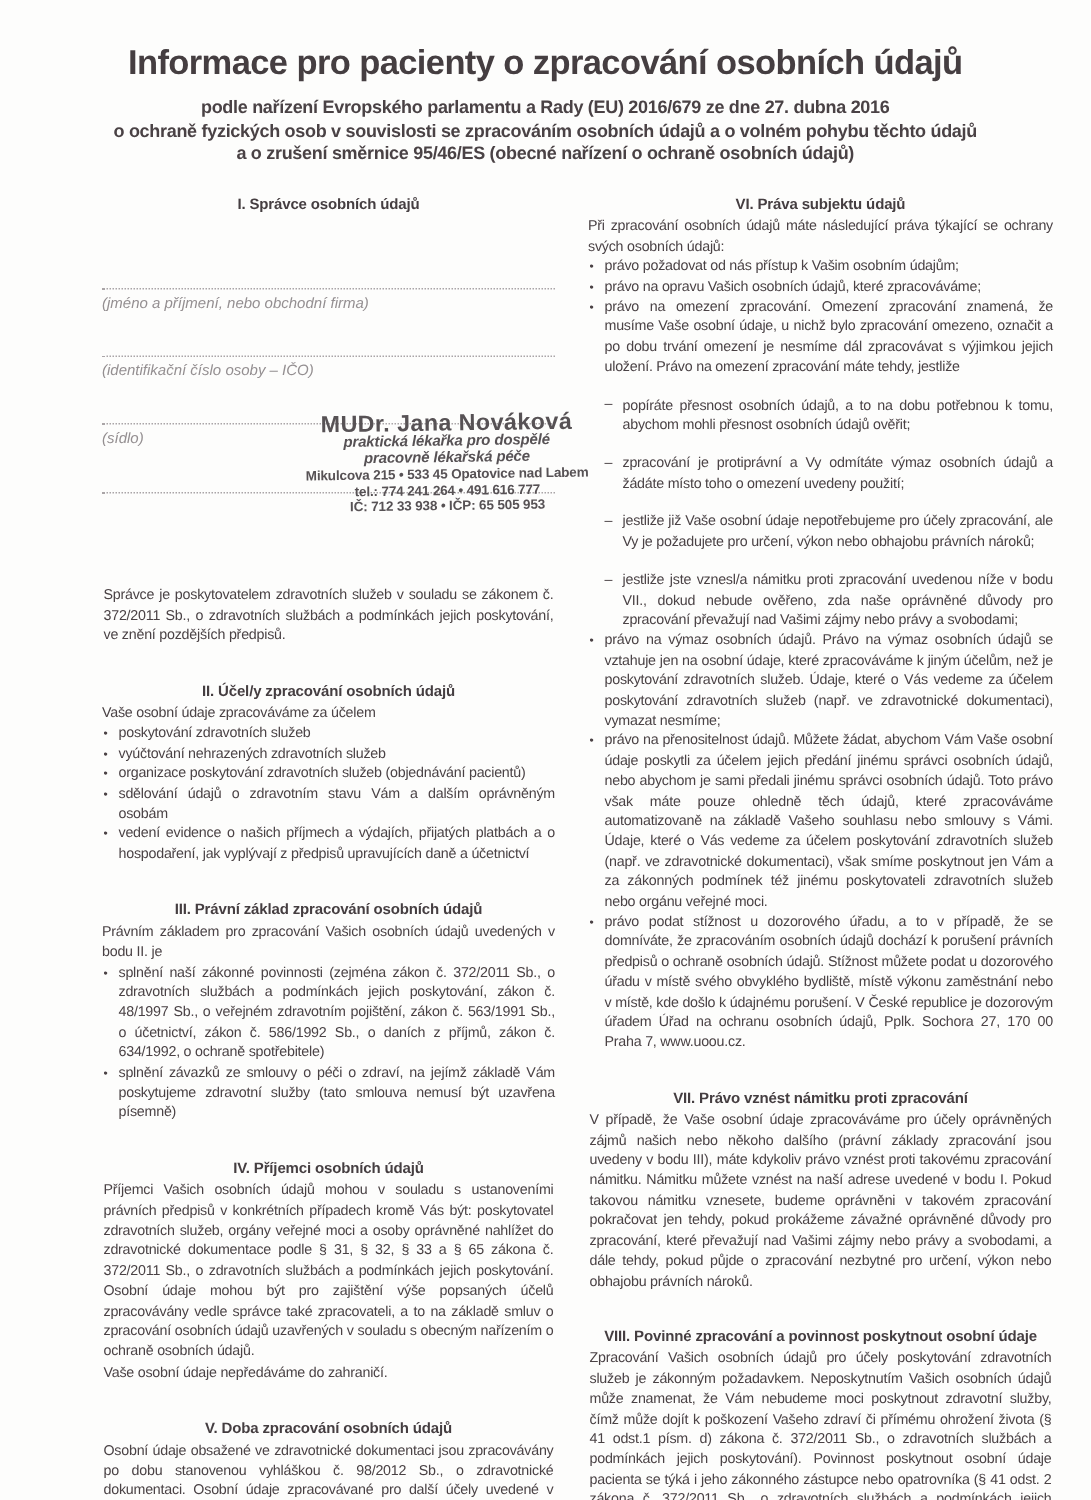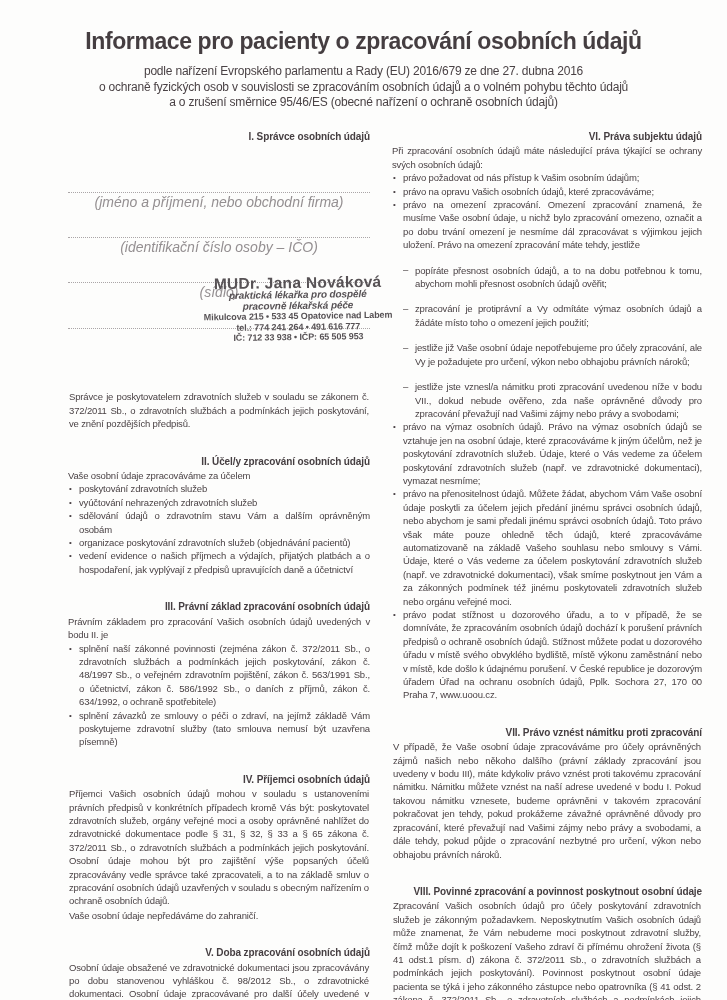--- a/index.html
+++ b/index.html
@@ -11,34 +11,34 @@
     font-family:"Liberation Sans","DejaVu Sans",sans-serif;
     color:#4a4245;
   }
   
   .doc-header{position:absolute;top:28px;left:0;width:727px;text-align:center;}
   .doc-title{
     font-size:23px;font-weight:bold;letter-spacing:-0.4px;
     color:#453e41;margin:0 0 9px 0;
   }
   .doc-sub{
-    font-size:12px;font-weight:normal;color:#4a4245;
+    font-size:12px;font-weight:bold;color:#4a4245;
     line-height:15.5px;letter-spacing:-0.2px;margin:0;
   }
   
   .col{
     position:absolute;top:130px;
     font-size:9.5px;line-height:13.4px;letter-spacing:-0.15px;
     text-align:justify;
   }
   .col-left{left:68px;width:302px;}
   .col-right{left:392px;width:310px;}
   .sec-heading{
     font-weight:bold;font-size:10px;color:#453e41;
-    margin:24px 0 1px 0;text-align:right;letter-spacing:-0.1px;
+    margin:24px 0 1px 0;text-align:center;letter-spacing:-0.1px;
   }
   .sec-heading.first{margin-top:0;}
   p.para{margin:1px;}
   .intro{margin:0;}
   
   .bullet{position:relative;padding-left:11px;margin:0;}
   .bullet::before{
     content:"•";position:absolute;left:1px;top:0;
     font-size:8px;color:#4a4245;
   }
@@ -50,22 +50,22 @@
   .form-area{position:relative;height:198px;}
   .dotline{
     border-bottom:1.6px dotted #aaa5a7;
     height:1px;width:100%;
   }
   .dl1{margin-top:48px;}
   .dl2{margin-top:26px;}
   .dl3{margin-top:27px;}
   .dl4{margin-top:27px;}
   .field-label{
-    font-size:14px;font-style:italic;color:#948f91;
-    letter-spacing:0;margin-top:3px;text-align:center;
+    font-size:10px;font-style:italic;color:#948f91;
+    letter-spacing:0;margin-top:3px;text-align:left;
   }
   
   .stamp{
     position:absolute;top:84px;left:122px;width:216px;
     text-align:center;color:#575255;
     transform:rotate(-0.8deg);
     line-height:11px;letter-spacing:-0.1px;text-align:center;
   }
   .stamp-name{font-size:15.5px;font-weight:bold;letter-spacing:0.3px;line-height:15px;}
   .stamp-it{font-size:10px;font-weight:bold;font-style:italic;line-height:10.5px;}
@@ -111,22 +111,22 @@
       </div>
 
       <p class="para">Správce je poskytovatelem zdravotních služeb v souladu se zákonem č. 372/2011 Sb., o zdravotních službách a podmínkách jejich poskytování, ve znění pozdějších předpisů.</p>
     </div>
 
     <div>
       <div class="sec-heading">II. Účel/y zpracování osobních údajů</div>
       <p class="intro">Vaše osobní údaje zpracováváme za účelem</p>
       <div class="bullet">poskytování zdravotních služeb</div>
       <div class="bullet">vyúčtování nehrazených zdravotních služeb</div>
+      <div class="bullet">organizace poskytování zdravotních služeb (objednávání pacientů)</div>
       <div class="bullet">sdělování údajů o zdravotním stavu Vám a dalším oprávněným osobám</div>
-      <div class="bullet">organizace poskytování zdravotních služeb (objednávání pacientů)</div>
       <div class="bullet">vedení evidence o našich příjmech a výdajích, přijatých platbách a o hospodaření, jak vyplývají z předpisů upravujících daně a účetnictví</div>
     </div>
 
     <div>
       <div class="sec-heading">III. Právní základ zpracování osobních údajů</div>
       <p class="intro">Právním základem pro zpracování Vašich osobních údajů uvedených v bodu II. je</p>
       <div class="bullet">splnění naší zákonné povinnosti (zejména zákon č. 372/2011 Sb., o zdravotních službách a podmínkách jejich poskytování, zákon č. 48/1997 Sb., o veřejném zdravotním pojištění, zákon č. 563/1991 Sb., o účetnictví, zákon č. 586/1992 Sb., o daních z příjmů, zákon č. 634/1992, o ochraně spotřebitele)</div>
       <div class="bullet">splnění závazků ze smlouvy o péči o zdraví, na jejímž základě Vám poskytujeme zdravotní služby (tato smlouva nemusí být uzavřena písemně)</div>
     </div>
 
@@ -145,21 +145,21 @@
 
   <div class="col col-right">
 
     <div>
       <div class="sec-heading first">VI. Práva subjektu údajů</div>
       <p class="intro">Při zpracování osobních údajů máte následující práva týkající se ochrany svých osobních údajů:</p>
       <div class="bullet">právo požadovat od nás přístup k Vašim osobním údajům;</div>
       <div class="bullet">právo na opravu Vašich osobních údajů, které zpracováváme;</div>
       <div class="bullet">právo na omezení zpracování. Omezení zpracování znamená, že musíme Vaše osobní údaje, u nichž bylo zpracování omezeno, označit a po dobu trvání omezení je nesmíme dál zpracovávat s výjimkou jejich uložení. Právo na omezení zpracování máte tehdy, jestliže</div>
       <div class="subbullet">popíráte přesnost osobních údajů, a to na dobu potřebnou k tomu, abychom mohli přesnost osobních údajů ověřit;</div>
-      <div class="subbullet">zpracování je protiprávní a Vy odmítáte výmaz osobních údajů a žádáte místo toho o omezení jejich použití;</div>
+      <div class="subbullet">zpracování je protiprávní a Vy odmítáte výmaz osobních údajů a žádáte místo toho o omezení uvedeny použití;</div>
       <div class="subbullet">jestliže již Vaše osobní údaje nepotřebujeme pro účely zpracování, ale Vy je požadujete pro určení, výkon nebo obhajobu právních nároků;</div>
       <div class="subbullet">jestliže jste vznesl/a námitku proti zpracování uvedenou níže v bodu VII., dokud nebude ověřeno, zda naše oprávněné důvody pro zpracování převažují nad Vašimi zájmy nebo právy a svobodami;</div>
       <div class="bullet">právo na výmaz osobních údajů. Právo na výmaz osobních údajů se vztahuje jen na osobní údaje, které zpracováváme k jiným účelům, než je poskytování zdravotních služeb. Údaje, které o Vás vedeme za účelem poskytování zdravotních služeb (např. ve zdravotnické dokumentaci), vymazat nesmíme;</div>
       <div class="bullet">právo na přenositelnost údajů. Můžete žádat, abychom Vám Vaše osobní údaje poskytli za účelem jejich předání jinému správci osobních údajů, nebo abychom je sami předali jinému správci osobních údajů. Toto právo však máte pouze ohledně těch údajů, které zpracováváme automatizovaně na základě Vašeho souhlasu nebo smlouvy s Vámi. Údaje, které o Vás vedeme za účelem poskytování zdravotních služeb (např. ve zdravotnické dokumentaci), však smíme poskytnout jen Vám a za zákonných podmínek též jinému poskytovateli zdravotních služeb nebo orgánu veřejné moci.</div>
       <div class="bullet">právo podat stížnost u dozorového úřadu, a to v případě, že se domníváte, že zpracováním osobních údajů dochází k porušení právních předpisů o ochraně osobních údajů. Stížnost můžete podat u dozorového úřadu v místě svého obvyklého bydliště, místě výkonu zaměstnání nebo v místě, kde došlo k údajnému porušení. V České republice je dozorovým úřadem Úřad na ochranu osobních údajů, Pplk. Sochora 27, 170 00 Praha 7, www.uoou.cz.</div>
     </div>
 
     <div>
       <div class="sec-heading">VII. Právo vznést námitku proti zpracování</div>
       <p class="para">V případě, že Vaše osobní údaje zpracováváme pro účely oprávněných zájmů našich nebo někoho dalšího (právní základy zpracování jsou uvedeny v bodu III), máte kdykoliv právo vznést proti takovému zpracování námitku. Námitku můžete vznést na naší adrese uvedené v bodu I. Pokud takovou námitku vznesete, budeme oprávněni v takovém zpracování pokračovat jen tehdy, pokud prokážeme závažné oprávněné důvody pro zpracování, které převažují nad Vašimi zájmy nebo právy a svobodami, a dále tehdy, pokud půjde o zpracování nezbytné pro určení, výkon nebo obhajobu právních nároků.</p>

